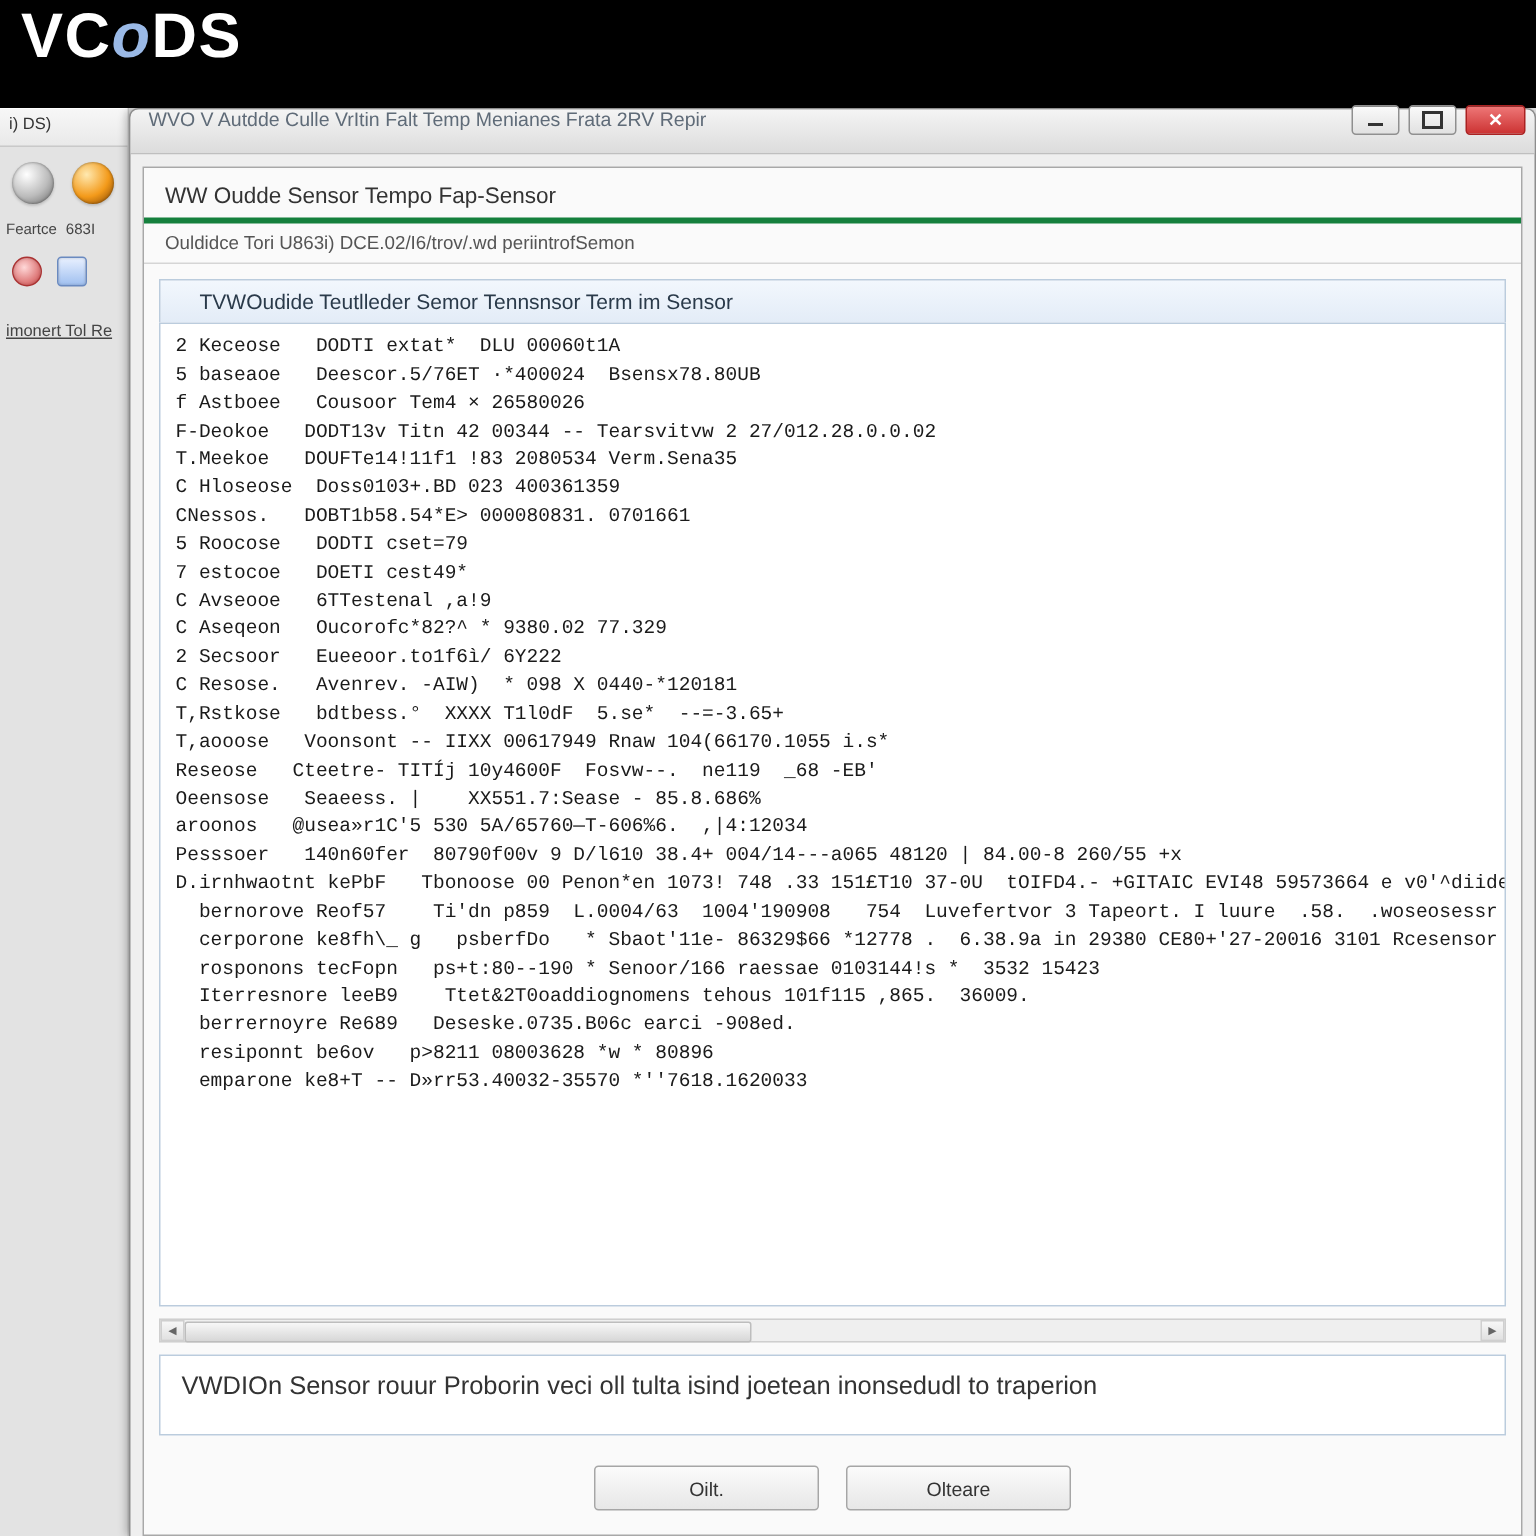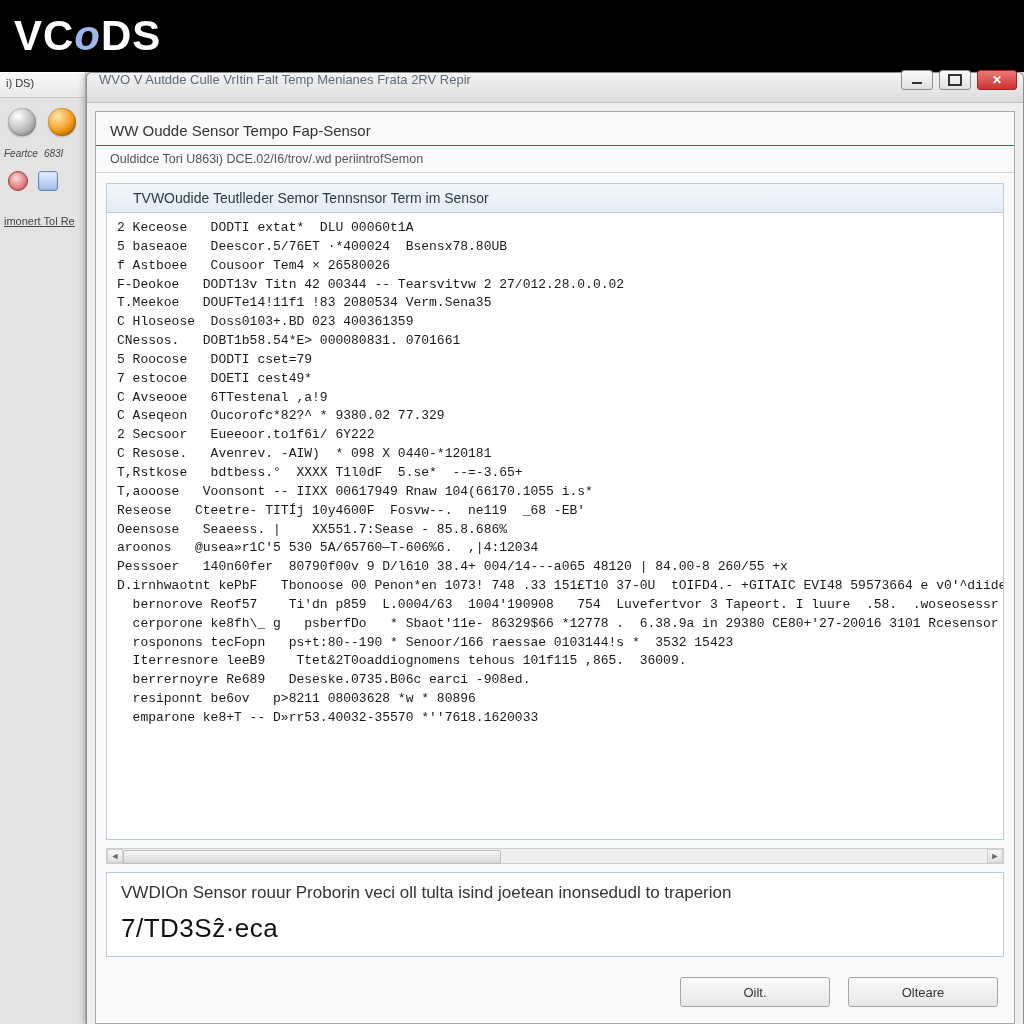--- a/index.html
+++ b/index.html
@@ -3,21 +3,21 @@
 <meta charset="utf-8">
 <style>
 * { margin: 0; padding: 0; box-sizing: border-box; }
 body {
   width: 1024px; height: 1024px; overflow: hidden;
   font-family: "Segoe UI", Tahoma, Arial, sans-serif;
   background: #000; color: #222;
 }
 .topbar {
   height: 72px; background: #000; color: #fff;
-  display: flex; align-items: center; padding: 0 14px;
+  display: flex; align-items: flex-start; padding: 0 14px;
   font-size: 42px; font-weight: 700; letter-spacing: 1px;
 }
 .topbar .c { color: #9ab9e6; font-style: italic; }
 .desktop {
   position: absolute; left: 0; top: 72px; width: 1024px; height: 828px;
   background: linear-gradient(#e1e1e1, #dedede);
 }
 .left-strip {
   position: absolute; left: 0; top: 0; width: 86px; height: 952px;
   background: #e3e3e3; border-right: 1px solid #c9c9c9;
@@ -33,21 +33,21 @@
 }
 .round-icon {
   width: 28px; height: 28px; border-radius: 50%;
   background: radial-gradient(circle at 35% 30%, #fff, #bbb 55%, #666);
   box-shadow: inset 0 0 2px #0007, 0 1px 2px #0003;
 }
 .round-icon.orange {
   background: radial-gradient(circle at 35% 30%, #ffe9b0, #f39a1a 55%, #7a3e00);
 }
 .left-strip .label-row {
-  display: flex; gap: 6px; padding: 2px 4px; font-size: 10px; color: #444; font-style: italic;
+  display: flex; gap: 6px; padding: 2px 4px; font-size: 10px; color: #444;
 }
 .left-strip .small-icons {
   display: flex; gap: 10px; padding: 10px 8px;
 }
 .sq { width: 20px; height: 20px; border-radius: 3px;
   background: linear-gradient(#fff,#cfd); border: 1px solid #9aa;
   box-shadow: inset 0 0 2px #0003; }
 .sq.blue { background: linear-gradient(#e8f0ff,#a0c0f0); border-color: #6a8ac0; }
 .sq.red  { background: radial-gradient(circle at 40% 35%, #ffd8d8, #c44);
            border-color: #a33; border-radius: 50%; }
@@ -86,21 +86,21 @@
 .winbtn.close::before { content: "✕"; font-size: 12px; font-weight: 700; }
 
 .client {
   flex: 1; margin: 8px 8px 0 8px;
   background: #fafafa; border: 1px solid #a8a8a8;
   display: flex; flex-direction: column;
   overflow: hidden;
 }
 .section-title {
   padding: 10px 14px 6px; font-size: 15px; color: #333;
-  border-bottom: 1px solid #15803d;
+  border-bottom: 4px solid #15803d;
 }
 .subpath {
   padding: 6px 14px; font-size: 12.5px; color: #555;
   border-bottom: 1px solid #d5d5d5;
 }
 .panel-title {
   margin: 10px 10px 0 10px; padding: 6px 26px;
   background: linear-gradient(#f2f7fd,#e3ecf7);
   border: 1px solid #bcd; border-bottom: 0;
   font-size: 14px; color: #2a3a4a;
@@ -133,21 +133,21 @@
 
 .status-panel {
   margin: 0 10px 8px 10px; padding: 10px 14px 12px;
   background: #fff; border: 1px solid #bcd;
 }
 .status-panel .msg { font-size: 17px; color: #333; margin-bottom: 10px; }
 .status-panel .big {
   font-size: 26px; color: #111; letter-spacing: 0.5px;
 }
 .buttons {
-  display: flex; justify-content: flex-end; gap: 18px;
+  display: flex; justify-content: center; gap: 18px;
   padding: 12px 16px 16px;
 }
 .btn {
   min-width: 150px; height: 30px; padding: 0 20px;
   background: linear-gradient(#fbfbfb,#e7e7e7);
   border: 1px solid #a6a6a6; border-radius: 3px;
   font-size: 13px; color: #333; cursor: default;
   display: inline-flex; align-items: center; justify-content: center;
 }
 </style>
@@ -219,21 +219,20 @@
   Iterresnore leeB9    Ttet&amp;2T0oaddiognomens tehous 101f115 ,865.  36009.
   berrernoyre Re689   Deseske.0735.B06c earci -908ed.
   resiponnt be6ov   p&gt;8211 08003628 *w * 80896
   emparone ke8+T -- D»rr53.40032-35570 *''7618.1620033</div>
       <div class="hscroll">
         <div class="arrow left">◄</div>
         <div class="arrow right">►</div>
       </div>
       <div class="status-panel">
         <div class="msg">VWDIOn Sensor rouur Proborin veci oll tulta isind joetean inonsedudl to traperion</div>
-        <div class="big">7/TD3Sẑ·eca</div>
       </div>
       <div class="buttons">
         <button class="btn">Oilt.</button>
         <button class="btn">Olteare</button>
       </div>
     </div>
   </div>
 </div>
 
 </body></html>

